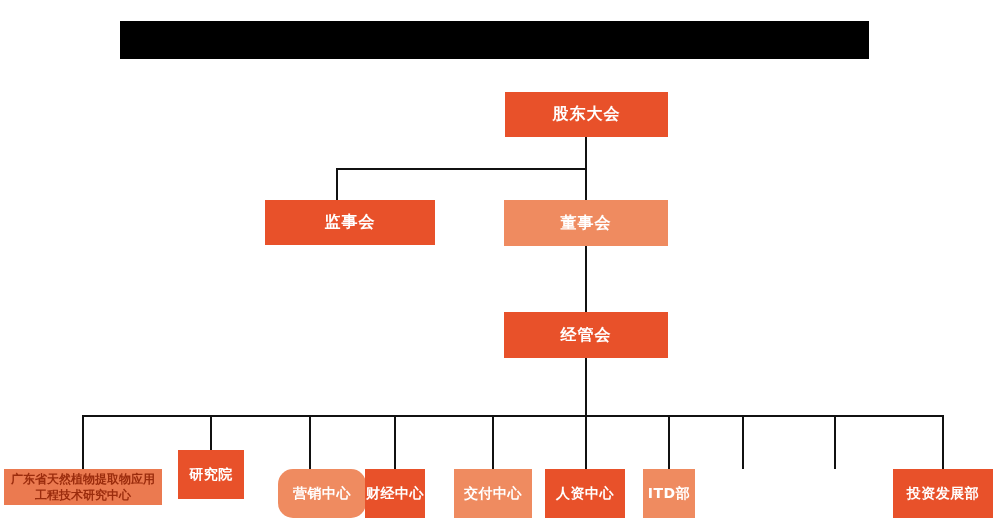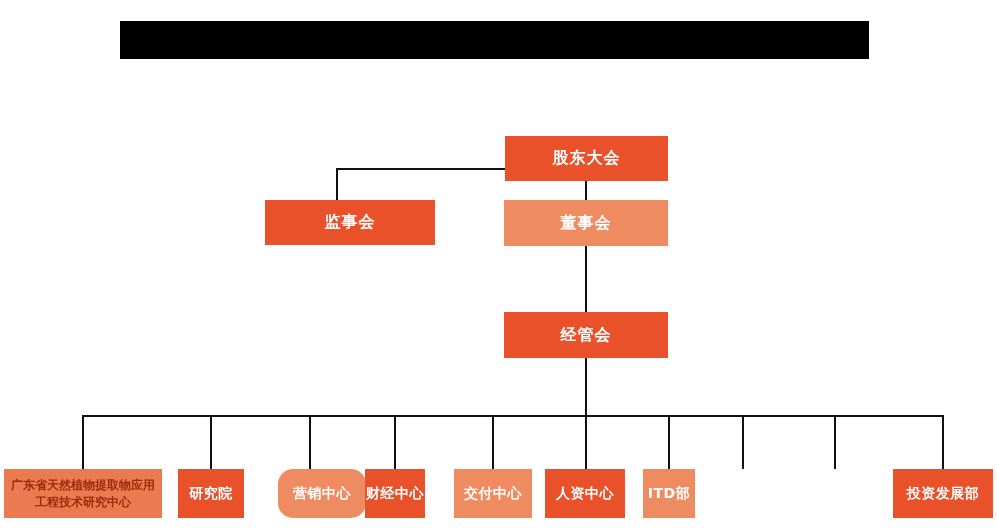--- a/index.html
+++ b/index.html
@@ -40,29 +40,29 @@
   <div class="line vline" style="left:210px;top:415px;height:54px;"></div>
   <div class="line vline" style="left:309px;top:415px;height:54px;"></div>
   <div class="line vline" style="left:394px;top:415px;height:54px;"></div>
   <div class="line vline" style="left:492px;top:415px;height:54px;"></div>
   <div class="line vline" style="left:585px;top:415px;height:54px;"></div>
   <div class="line vline" style="left:668px;top:415px;height:54px;"></div>
   <div class="line vline" style="left:742px;top:415px;height:54px;"></div>
   <div class="line vline" style="left:834px;top:415px;height:54px;"></div>
   <div class="line vline" style="left:942px;top:415px;height:54px;"></div>
 
-  <div class="node primary lvl" style="left:505px;top:92px;width:163px;height:45px;margin-top:44px;">股东大会</div>
+  <div class="node primary lvl" style="left:505px;top:92px;width:163px;height:45px;">股东大会</div>
 
   <div class="node primary lvl" style="left:253px;top:200px;width:170px;height:45px;margin-left:12px;">监事会</div>
   <div class="node salmon lvl" style="left:504px;top:200px;width:164px;height:46px;">董事会</div>
 
   <div class="node primary lvl" style="left:504px;top:312px;width:164px;height:46px;">经管会</div>
 
-  <div class="node special dept dept-long" style="left:4px;top:469px;width:158px;height:49px;">广东省天然植物提取物应用工程技术研究中心</div>
-  <div class="node primary dept" style="left:178px;top:469px;width:66px;height:49px;">研究院</div>
+  <div class="node special dept dept-long" style="left:4px;top:469px;width:158px;height:36px;">广东省天然植物提取物应用工程技术研究中心</div>
+  <div class="node primary dept" style="left:178px;top:450px;width:66px;height:49px;">研究院</div>
   <div class="node salmon dept" style="left:278px;top:469px;width:88px;height:49px;border-radius:15px;">营销中心</div>
   <div class="node primary dept" style="left:365px;top:469px;width:60px;height:49px;">财经中心</div>
   <div class="node salmon dept" style="left:454px;top:469px;width:78px;height:49px;">交付中心</div>
   <div class="node primary dept" style="left:545px;top:469px;width:80px;height:49px;">人资中心</div>
   <div class="node salmon dept" style="left:643px;top:469px;width:52px;height:49px;">ITD部</div>
   <div class="node primary dept" style="left:893px;top:469px;width:100px;height:49px;">投资发展部</div>
 
 </div>
 
 </body></html>

